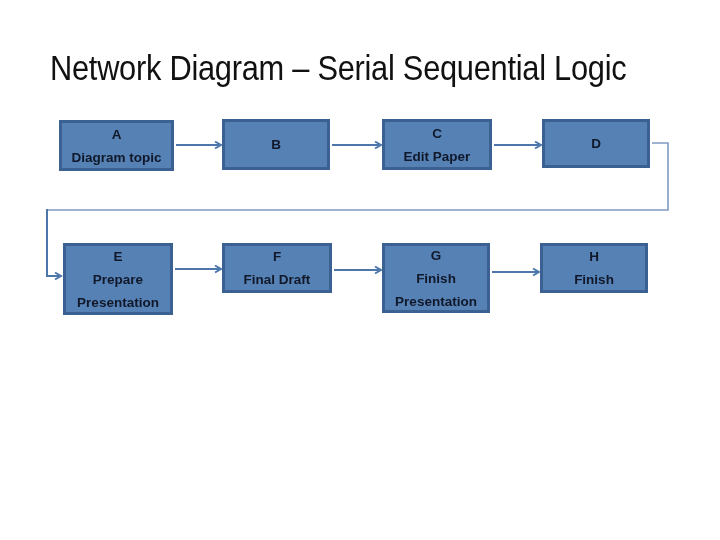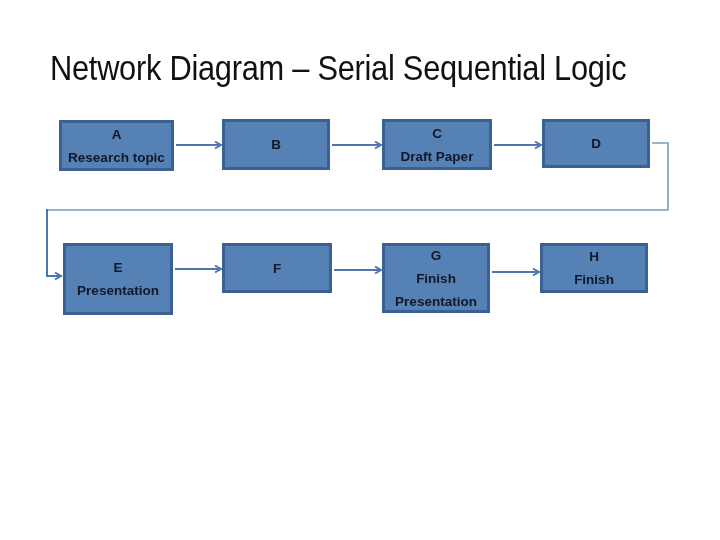--- a/index.html
+++ b/index.html
@@ -86,43 +86,45 @@
     </g>
 
     <g>
       <line class="edge" x1="492" y1="272" x2="537" y2="272"></line>
       <path class="arrowhead" d="M533 268.5 L539 272 L533 275.5"></path>
     </g>
   </svg>
 
   <div class="box" id="node-a">
     <div class="box-line">A</div>
-    <div class="box-line">Research topic</div>
+    <div class="box-line">Diagram topic</div>
   </div>
 
   <div class="box" id="node-b">
     <div class="box-line">B</div>
   </div>
 
   <div class="box" id="node-c">
     <div class="box-line">C</div>
-    <div class="box-line">Draft Paper</div>
+    <div class="box-line">Edit Paper</div>
   </div>
 
   <div class="box" id="node-d">
     <div class="box-line">D</div>
   </div>
 
   <div class="box" id="node-e">
     <div class="box-line">E</div>
+    <div class="box-line">Prepare</div>
     <div class="box-line">Presentation</div>
   </div>
 
   <div class="box" id="node-f">
     <div class="box-line">F</div>
+    <div class="box-line">Final Draft</div>
   </div>
 
   <div class="box" id="node-g">
     <div class="box-line">G</div>
     <div class="box-line">Finish</div>
     <div class="box-line">Presentation</div>
   </div>
 
   <div class="box" id="node-h">
     <div class="box-line">H</div>

